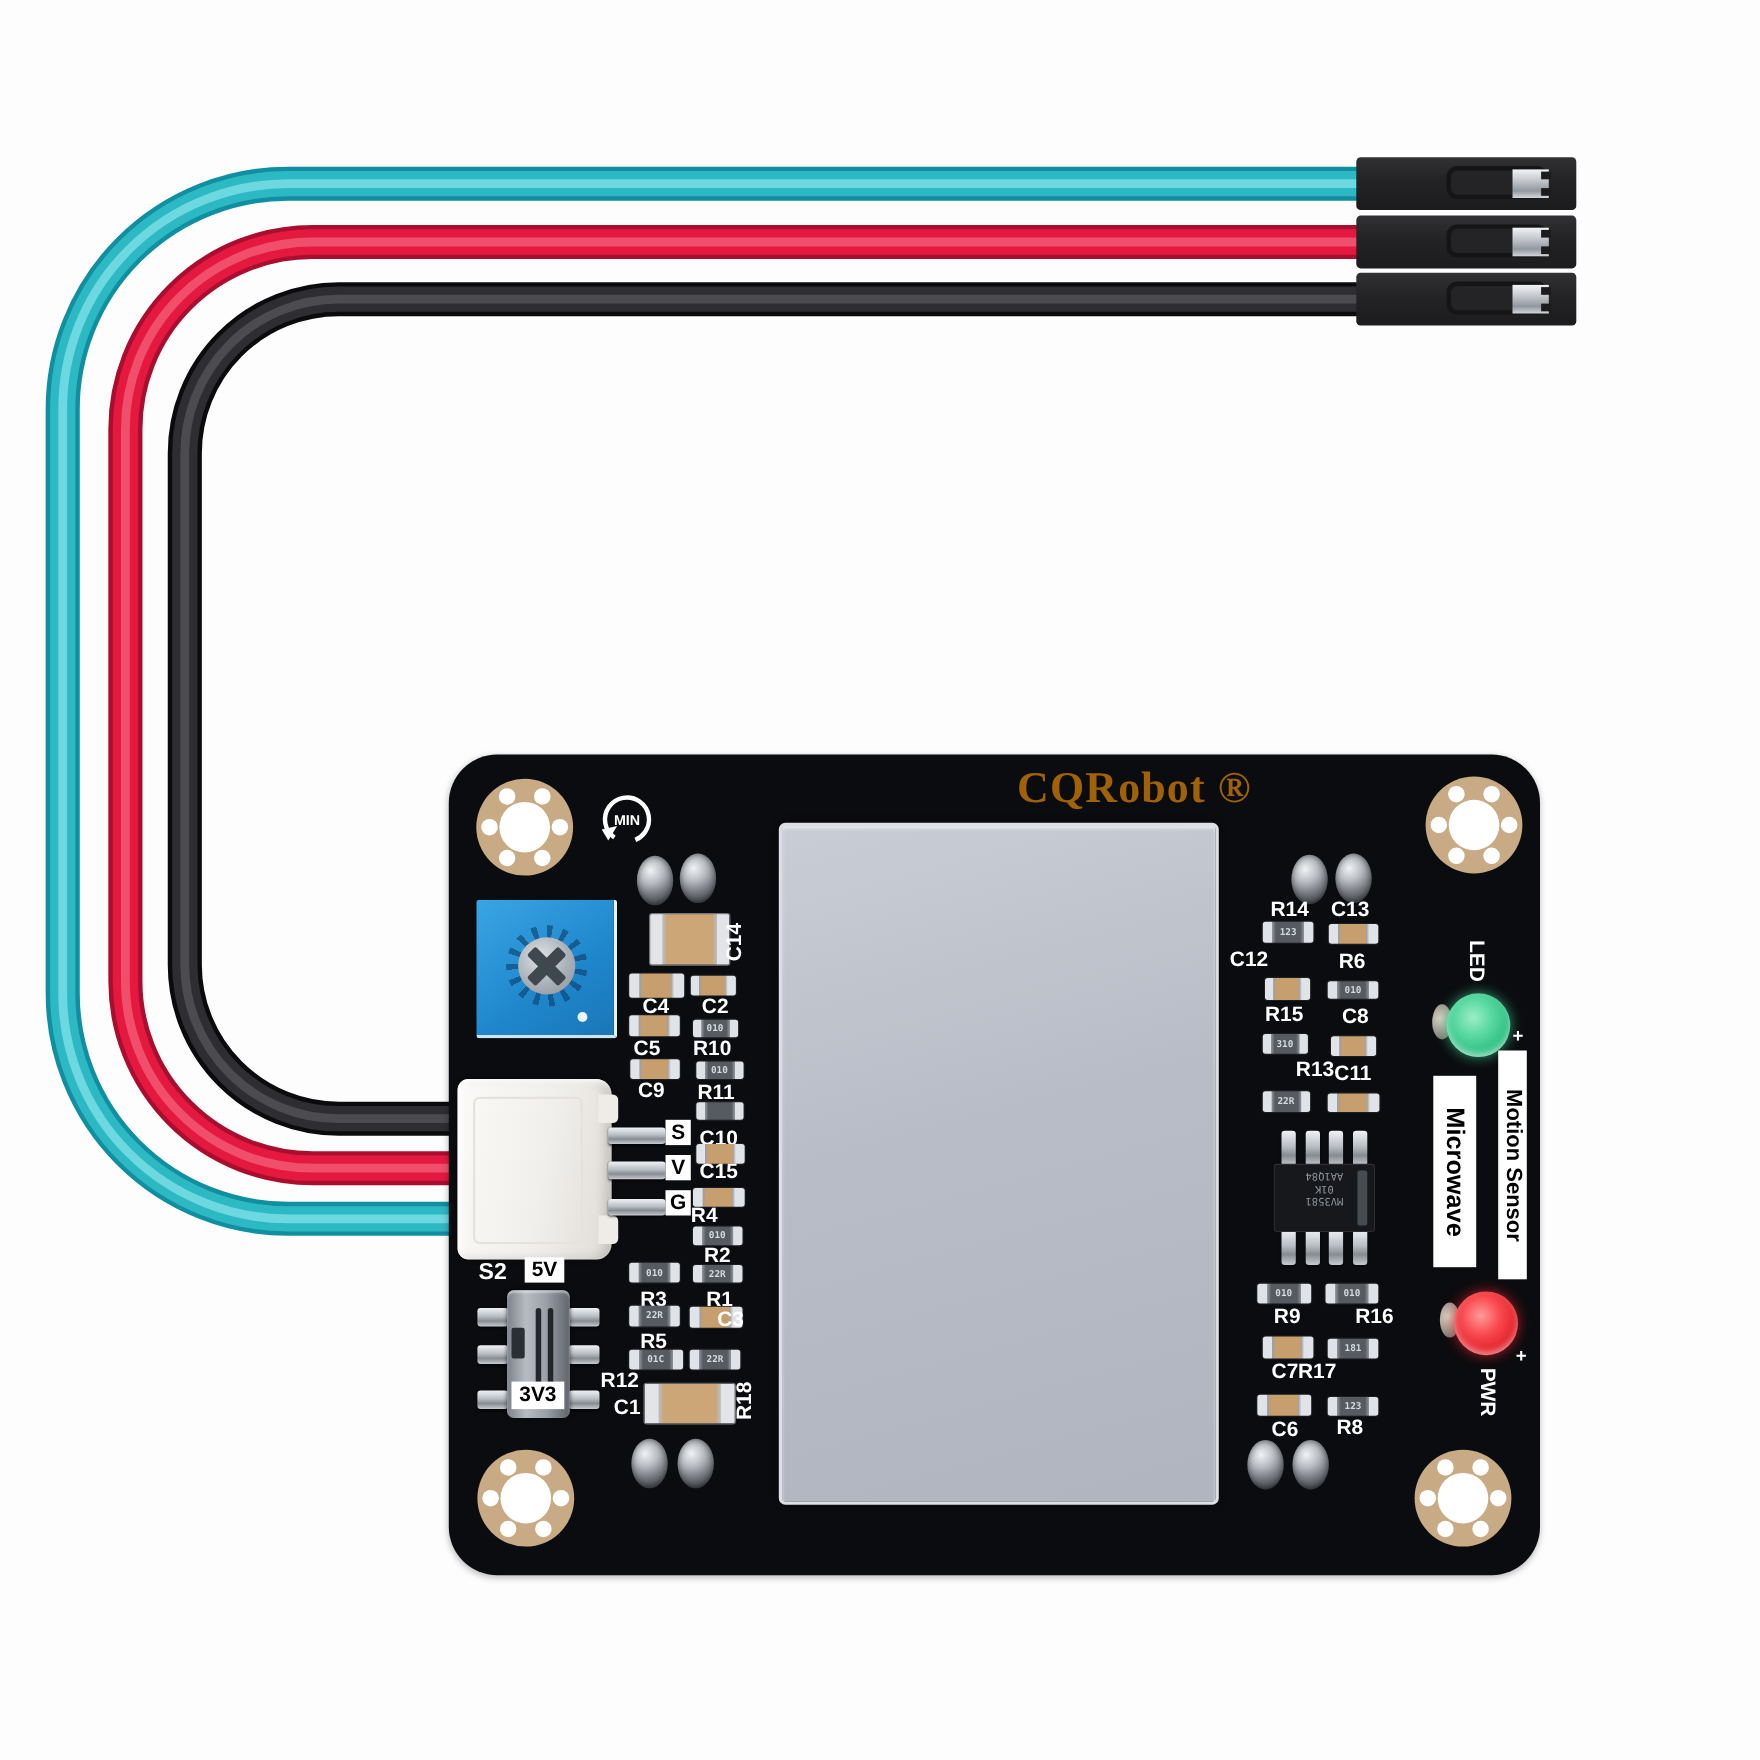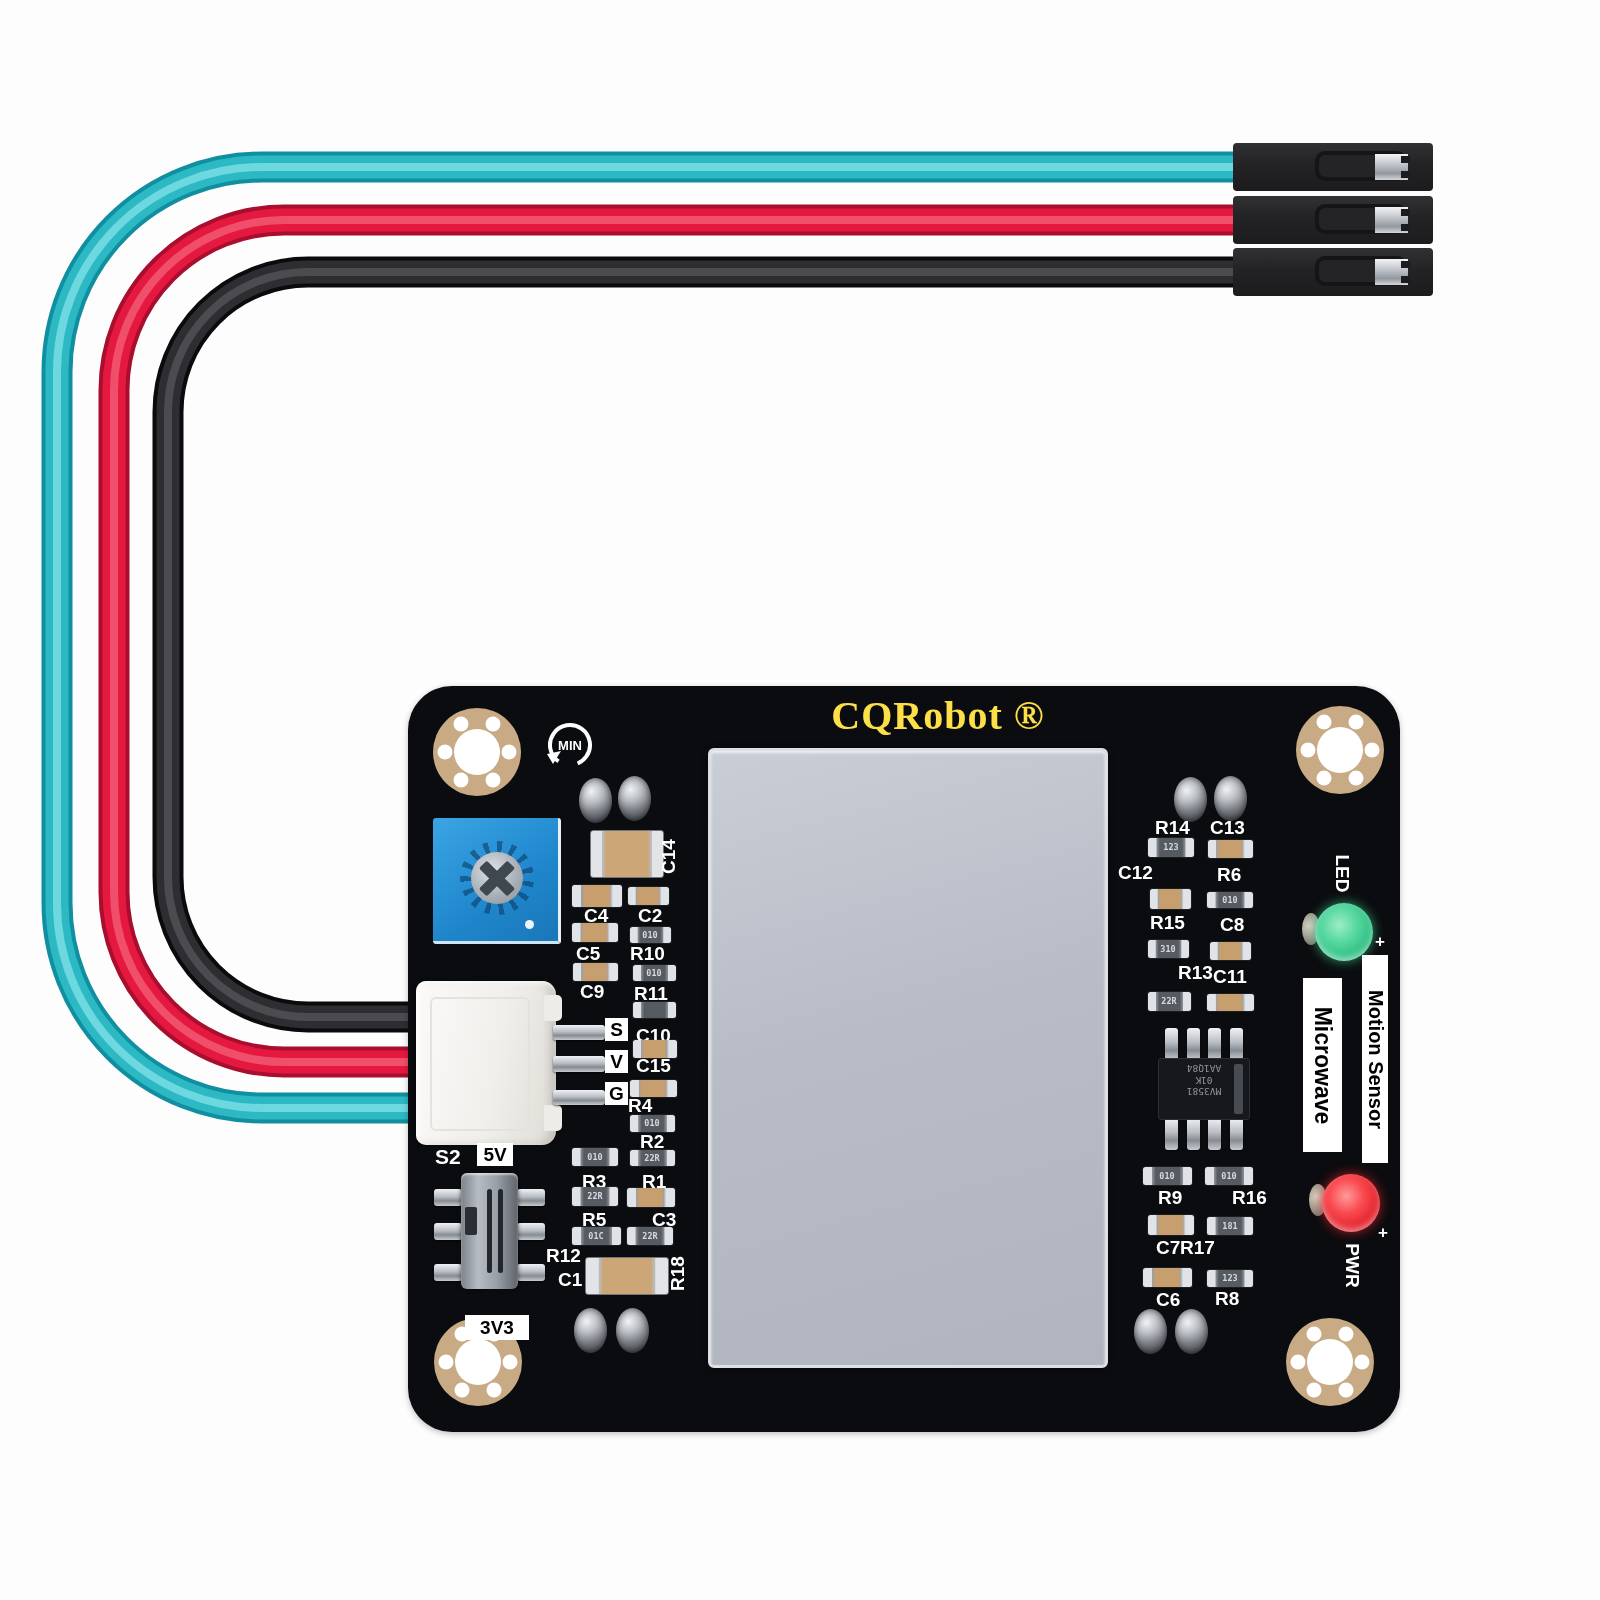--- a/index.html
+++ b/index.html
@@ -21,22 +21,22 @@
 
   
   .board { position:absolute; left:408px; top:686px; width:992px; height:746px;
            background:#0b0c0f; border-radius:44px; z-index:2; box-shadow:0 2px 6px rgba(0,0,0,.25); }
 
   .shield { position:absolute; left:300px; top:62px; width:400px; height:620px; border-radius:6px;
             background:linear-gradient(165deg,#c9cdd6 0%,#b8bcc6 45%,#b0b5bf 100%);
             border:3px solid #dcdfe4; box-sizing:border-box;
             box-shadow:inset 0 2px 3px rgba(255,255,255,.7), 0 0 6px rgba(0,0,0,.5); }
 
-  .title { position:absolute; left:330px; top:6px; width:400px; text-align:center;
-           font:bold 40px "Liberation Serif",serif; color:#fde047; letter-spacing:1px; }
+  .title { position:absolute; left:330px; top:6px; width:400px; text-align:right;
+           font:bold 40px "Liberation Serif",serif; color:#a16207; letter-spacing:1px; }
 
   .hole { position:absolute; width:92px; height:92px; }
 
   .lbl { position:absolute; color:#fff; font:bold 19px "Liberation Sans",sans-serif; line-height:1; }
   .wbox { position:absolute; background:#fff; color:#000; font:bold 19px "Liberation Sans",sans-serif;
           display:flex; align-items:center; justify-content:center; line-height:1; }
   .vwrap { position:absolute; display:flex; align-items:center; justify-content:center; overflow:visible; }
   .vwrap span { white-space:nowrap; position:static; }
   .rot90 span { transform:rotate(90deg); }
   .rotn90 span { transform:rotate(-90deg); }
@@ -277,21 +277,21 @@
       <span class="code">22R</span>
       </div>
     <span class="lbl" style="left:174px;top:486px">R3</span>
     <span class="lbl" style="left:234px;top:486px">R1</span>
 
     <div class="smd" style="left:164px;top:501px;width:46px;height:19px">
       <span class="code">22R</span>
       </div>
     <div class="smd tan" style="left:219px;top:502px;width:48px;height:19px"></div>
     <span class="lbl" style="left:174px;top:524px">R5</span>
-    <span class="lbl" style="left:244px;top:524px">C3</span>
+    <span class="lbl" style="left:244px;top:504px">C3</span>
 
     <div class="smd" style="left:164px;top:541px;width:49px;height:18px">
       <span class="code">01C</span>
       </div>
     <div class="smd" style="left:219px;top:541px;width:46px;height:18px">
       <span class="code">22R</span>
       </div>
 
     <span class="lbl" style="left:138px;top:560px">R12</span>
     <span class="lbl" style="left:150px;top:584px">C1</span>
@@ -307,21 +307,21 @@
     <div class="pin" style="left:26px;top:537px;width:28px;height:17px"></div>
     <div class="pin" style="left:26px;top:578px;width:28px;height:17px"></div>
     <div class="pin" style="left:109px;top:503px;width:28px;height:17px"></div>
     <div class="pin" style="left:109px;top:537px;width:28px;height:17px"></div>
     <div class="pin" style="left:109px;top:578px;width:28px;height:17px"></div>
     <div class="sw-body">
       <div class="groove" style="left:26px"></div>
       <div class="groove" style="left:37px"></div>
       <div class="knob"></div>
     </div>
-    <div class="wbox" style="left:57px;top:629px;width:64px;height:25px">3V3</div>
+    <div class="wbox" style="left:57px;top:570px;width:48px;height:25px">3V3</div>
 
     <span class="lbl" style="left:747px;top:132px">R14</span>
     <span class="lbl" style="left:802px;top:132px">C13</span>
     <div class="smd" style="left:740px;top:152px;width:46px;height:19px">
       <span class="code">123</span>
       </div>
     <div class="smd tan" style="left:800px;top:154px;width:45px;height:18px"></div>
 
     <span class="lbl" style="left:710px;top:177px">C12</span>
     <span class="lbl" style="left:809px;top:179px">R6</span>

